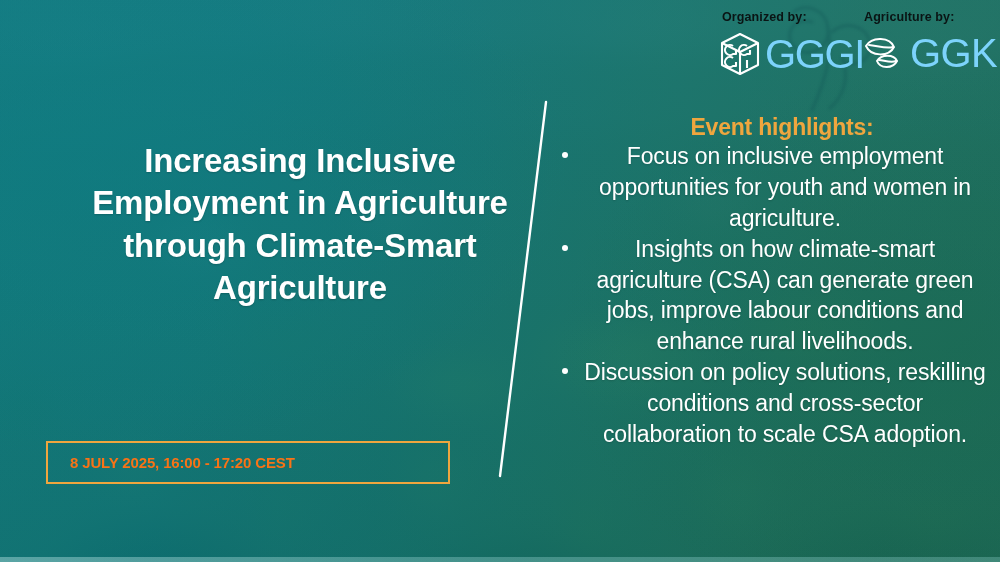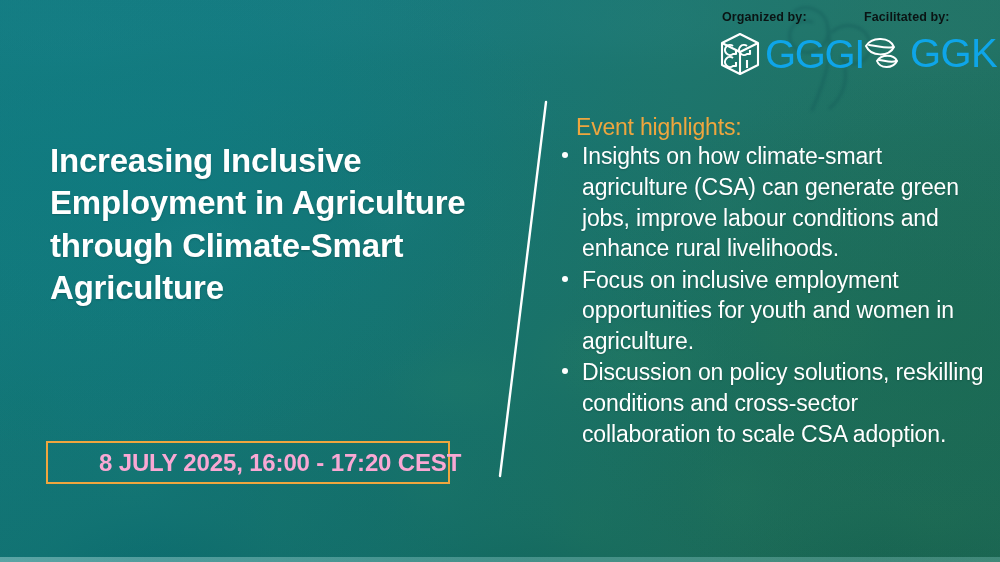--- a/index.html
+++ b/index.html
@@ -6,20 +6,21 @@
     margin: 0;
     padding: 0;
     background: #0d3b3d;
   }
   #banner {
     position: relative;
     width: 1000px;
     height: 562px;
     overflow: hidden;
     font-family: "Liberation Sans", sans-serif;
+    text-align: center;
     -webkit-font-smoothing: antialiased;
   }
 
   
   .bg-photo {
     position: absolute;
     inset: -40px;
     filter: blur(13px) saturate(0.85);
     background-color: #2f5a4a;
     background-image:
@@ -119,21 +120,21 @@
   .logo-label.fac  { left: 152px; }
 
   .logo-block { position: absolute; top: 20px; display: flex; align-items: center; }
   .logo-block.gggi { left: 4px; }
   .logo-block.ggkp { left: 148px; }
 
   .mark { flex: 0 0 auto; }
   .mark svg { display: block; }
 
   .wordmark {
-    color: #0ea5e9;
+    color: #7dd3fc;
     font-weight: 400;
     line-height: 1;
     white-space: nowrap;
   }
   .wordmark.gggi { font-size: 40px; letter-spacing: -1.4px; margin-left: 1px; }
   .wordmark.ggkp { font-size: 40px; letter-spacing: -0.6px; margin-left: 4px; }
 
   
   .divider {
     position: absolute;
@@ -165,40 +166,39 @@
     left: 46px;
     top: 441px;
     width: 404px;
     height: 43px;
     box-sizing: border-box;
     border: 2px solid #efa63e;
     display: flex;
     align-items: center;
   }
   .date-badge span {
-    color: #f9a8d4;
-    font-size: 24px;
+    color: #f97316;
+    font-size: 15px;
     font-weight: bold;
     letter-spacing: -0.15px;
     padding-left: 22px;
     white-space: nowrap;
-    margin-left: 29px;
   }
 
   
   .highlights {
     position: absolute;
     left: 556px;
     top: 114px;
     width: 432px;
   }
   .highlights-heading {
     color: #efa63e;
     font-size: 23px;
-    font-weight: normal;
+    font-weight: bold;
     line-height: 1.15;
     margin: 0 0 1px 20px;
     letter-spacing: -0.2px;
   }
   ul.bullets {
     list-style: none;
     margin: 0;
     padding: 0;
   }
   ul.bullets li {
@@ -237,21 +237,21 @@
       <path d="M60 40 C74 28 96 34 98 52 C100 70 78 78 70 66"></path>
       <path d="M70 66 C78 84 72 104 58 116"></path>
     </svg>
   </div>
 
   <div class="bottom-strip"></div>
 
   <div class="logos">
 
     <div class="logo-label org">Organized by:</div>
-    <div class="logo-label fac">Facilitated by:</div>
+    <div class="logo-label fac">Agriculture by:</div>
 
     <div class="logo-block gggi">
       <span class="mark">
         <svg width="48" height="48" viewBox="0 0 48 48" fill="none" stroke="#ffffff" stroke-width="2.1" stroke-linejoin="round">
           <path d="M24 4 L42 13 L42 35 L24 44 L6 35 L6 13 Z"></path>
           <path d="M6 13 L24 22 L42 13"></path>
           <path d="M24 22 L24 44"></path>
           <path d="M17 16 a5 5 0 1 0 0 8 h3 v-4"></path>
           <path d="M31 16 a5 5 0 1 0 0 8 h3 v-4"></path>
           <path d="M17 28 a5 5 0 1 0 0 8 h3 v-4"></path>
@@ -285,25 +285,25 @@
 
   <div class="date-badge">
     <span>8 JULY 2025, 16:00 - 17:20 CEST</span>
   </div>
 
   <div class="highlights">
     <div class="highlights-heading">Event highlights:</div>
     <ul class="bullets">
       <li>
         <span class="dot"></span>
-        <span>Insights on how climate-smart agriculture (CSA) can generate green jobs, improve labour conditions and enhance rural livelihoods.</span>
+        <span>Focus on inclusive employment opportunities for youth and women in agriculture.</span>
       </li>
       <li>
         <span class="dot"></span>
-        <span>Focus on inclusive employment opportunities for youth and women in agriculture.</span>
+        <span>Insights on how climate-smart agriculture (CSA) can generate green jobs, improve labour conditions and enhance rural livelihoods.</span>
       </li>
       <li>
         <span class="dot"></span>
         <span>Discussion on policy solutions, reskilling conditions and cross-sector collaboration to scale CSA adoption.</span>
       </li>
     </ul>
   </div>
 
 </div>
 

